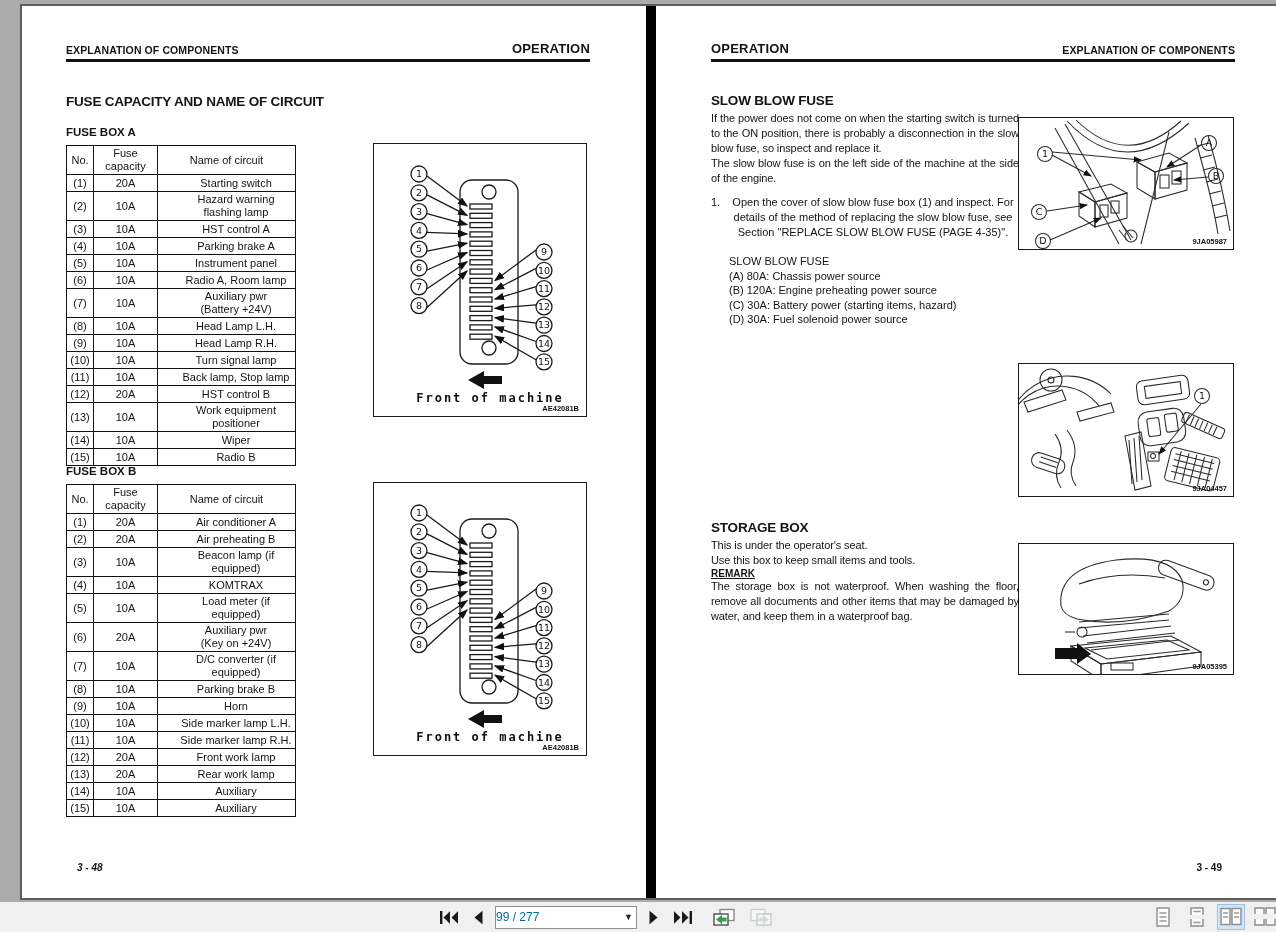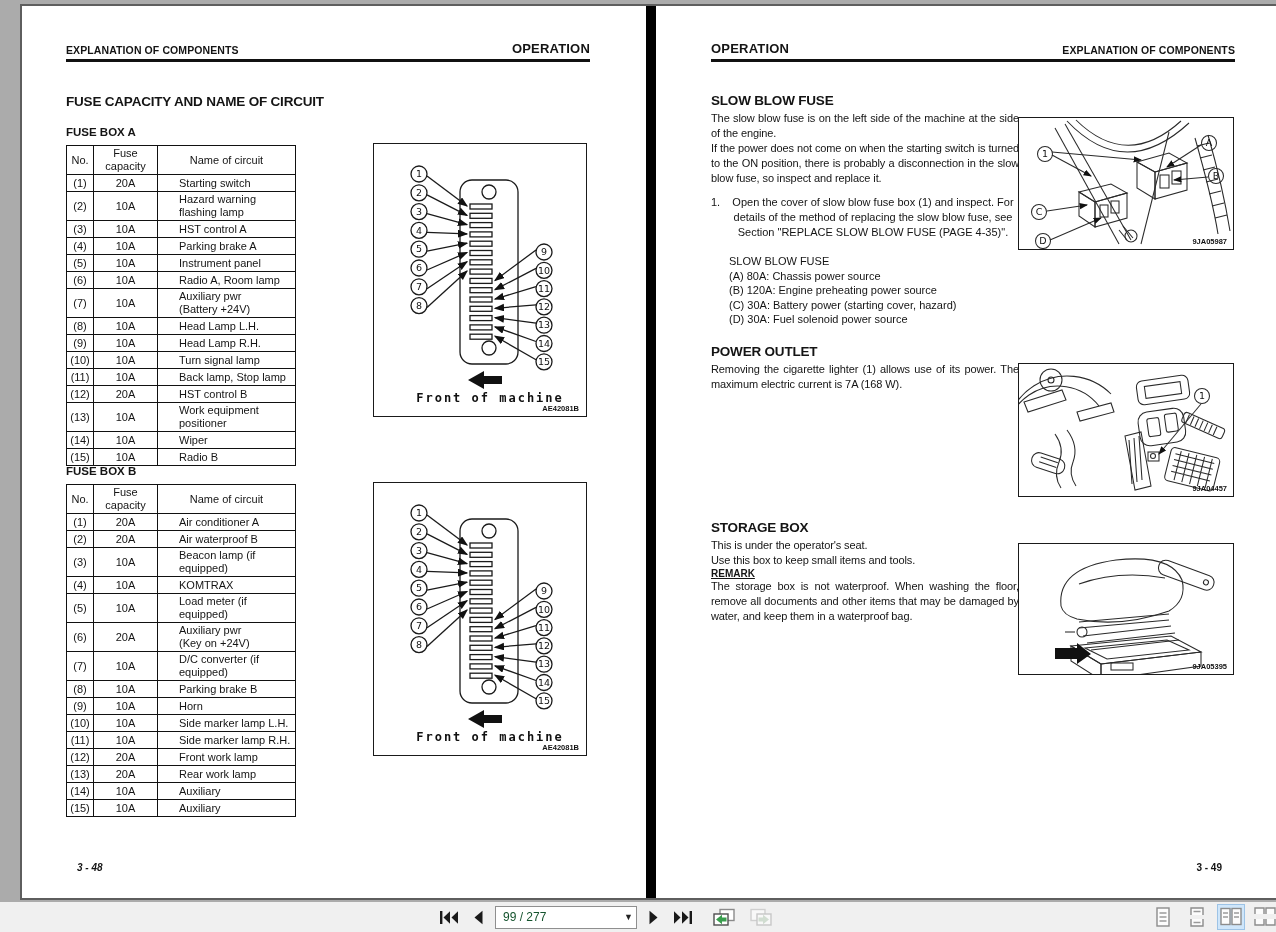--- a/index.html
+++ b/index.html
@@ -41,21 +41,21 @@
   .table-b{top:478px;}
   .fuse-table th,.fuse-table td{
     border:1.6px solid #111;font-size:11px;line-height:13px;padding:1px 2px;
     font-weight:normal;color:#141414;
   }
   .fuse-table th{height:26px;text-align:center;}
   .fuse-table td{height:14px;}
   .fuse-table .c-no,.fuse-table col.w-no{width:27px;}
   .fuse-table col.w-cap{width:64px;}
   .fuse-table td.c-no,.fuse-table td.c-cap{text-align:center;}
-  .fuse-table td.c-name{text-align:left;padding-left:21px;white-space:pre-line;}
+  .fuse-table td.c-name{text-align:center;padding-left:21px;white-space:pre-line;}
   
   .figure{position:absolute;border:1.8px solid #1a1a1a;background:#fff;}
   .figure svg{display:block;}
   .fig-a{left:351px;top:137px;}
   .fig-b{left:351px;top:476px;}
   .fig1{left:362px;top:111px;}
   .fig2{left:362px;top:357px;}
   .fig3{left:362px;top:537px;}
   .ln{fill:none;stroke:#1a1a1a;stroke-width:1.3px;}
   .lnt{fill:none;stroke:#2a2a2a;stroke-width:1.05px;}
@@ -85,21 +85,21 @@
   .tb-btn{
     background:transparent;border:none;padding:2px;margin:0;cursor:pointer;
     display:flex;align-items:center;justify-content:center;height:24px;
   }
   .tb-btn svg{display:block;}
   .tb-btn.disabled{opacity:.55;}
   .page-combo{
     width:140px;height:21px;background:#fff;border:1px solid #8f8f8f;
     display:flex;align-items:center;cursor:pointer;
   }
-  .combo-text{flex:1;font-size:12px;padding-left:7px;color:#14532d;}
+  .combo-text{flex:1;font-size:12px;color:#0369a1;}
   .combo-caret{width:15px;text-align:center;font-size:9px;color:#222;}
   .layout-group{
     position:absolute;right:-3px;top:0;height:30px;display:flex;align-items:center;gap:6px;
   }
   .lay-btn{
     background:transparent;border:1px solid transparent;padding:1px;margin:0;cursor:pointer;
     display:flex;align-items:center;justify-content:center;width:28px;height:26px;
   }
   .lay-btn.selected{background:#cfe6fa;border:1px solid #9dc3e6;}
 </style>
@@ -227,21 +227,21 @@
       </thead>
       <tbody>
           <tr>
             <td class="c-no">(1)</td>
             <td class="c-cap">20A</td>
             <td class="c-name">Air conditioner A</td>
           </tr>
           <tr>
             <td class="c-no">(2)</td>
             <td class="c-cap">20A</td>
-            <td class="c-name">Air waterproof B</td>
+            <td class="c-name">Air preheating B</td>
           </tr>
           <tr>
             <td class="c-no">(3)</td>
             <td class="c-cap">10A</td>
             <td class="c-name">Beacon lamp (if equipped)</td>
           </tr>
           <tr>
             <td class="c-no">(4)</td>
             <td class="c-cap">10A</td>
             <td class="c-name">KOMTRAX</td>
@@ -461,31 +461,31 @@
 
   <div class="page page-right">
     <div class="ph">
       <span class="big-h">OPERATION</span>
       <span class="small-h">EXPLANATION OF COMPONENTS</span>
     </div>
     <div class="hrule"></div>
 
     <div class="sect sect-slow">
       <h3>SLOW BLOW FUSE</h3>
+      <p>If the power does not come on when the starting switch is turned to the ON position, there is probably a disconnection in the slow blow fuse, so inspect and replace it.</p>
       <p>The slow blow fuse is on the left side of the machine at the side of the engine.</p>
-      <p>If the power does not come on when the starting switch is turned to the ON position, there is probably a disconnection in the slow blow fuse, so inspect and replace it.</p>
       <div class="step">
         <span class="step-marker">1.</span>
         <span class="step-body">Open the cover of slow blow fuse box (1) and inspect. For details of the method of replacing the slow blow fuse, see Section "REPLACE SLOW BLOW FUSE (PAGE 4-35)".</span>
       </div>
       <div class="sbf-list">
         <div>SLOW BLOW FUSE</div>
         <div>(A) 80A: Chassis power source</div>
         <div>(B) 120A: Engine preheating power source</div>
-        <div>(C) 30A: Battery power (starting cover, hazard)</div>
+        <div>(C) 30A: Battery power (starting items, hazard)</div>
         <div>(D) 30A: Fuel solenoid power source</div>
       </div>
     </div>
 
     <div class="figure fig1">
       <svg width="214" height="131" viewBox="0 0 214 131">
         <defs>
           <marker id="ahf1" markerWidth="9" markerHeight="8" refX="7" refY="3" orient="auto">
             <path d="M0,0 L8,3 L0,6 Z" fill="#111"></path>
           </marker>
@@ -527,24 +527,20 @@
         <circle class="lnt" cx="197" cy="58" r="7.5"></circle>
         <text class="callout-num" x="197" y="61.2">B</text>
         <circle class="lnt" cx="20" cy="94" r="7.5"></circle>
         <text class="callout-num" x="20" y="97.2">C</text>
         <circle class="lnt" cx="24" cy="123" r="7.5"></circle>
         <text class="callout-num" x="24" y="126.2">D</text>
         <text class="fig-code" x="208" y="126">9JA05987</text>
       </svg>
     </div>
 
-    <div class="sect sect-power">
-      <h3>POWER OUTLET</h3>
-      <p>Removing the cigarette lighter (1) allows use of its power. The maximum electric current is 7A (168 W).</p>
-    </div>
 
     <div class="figure fig2">
       <svg width="214" height="132" viewBox="0 0 214 132">
         <defs>
           <marker id="ahf2" markerWidth="9" markerHeight="8" refX="7" refY="3" orient="auto">
             <path d="M0,0 L8,3 L0,6 Z" fill="#111"></path>
           </marker>
         </defs>
         <path class="lnt" d="M-10,95 A62,62 0 0 1 92,30"></path>
         <path class="lnt" d="M-6,100 A52,52 0 0 1 80,42"></path>

